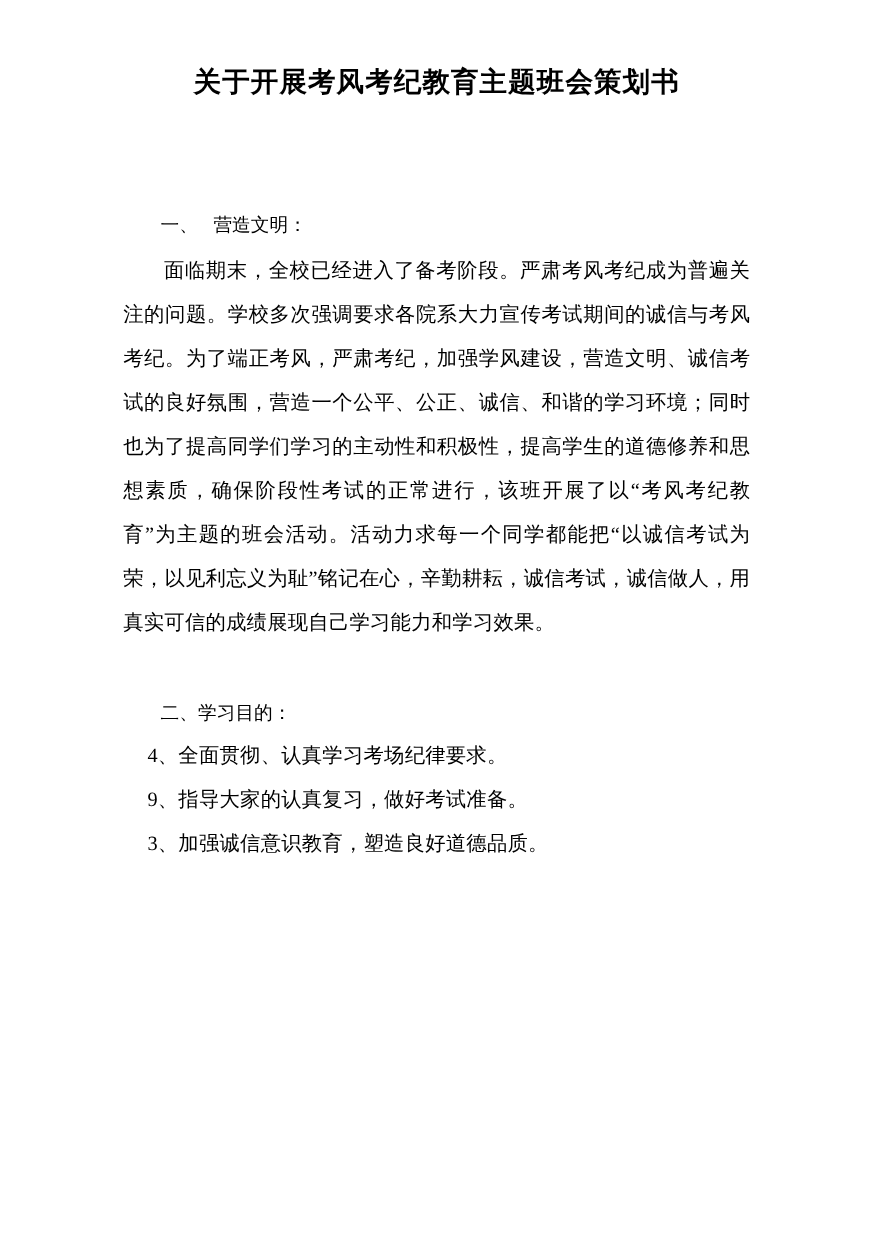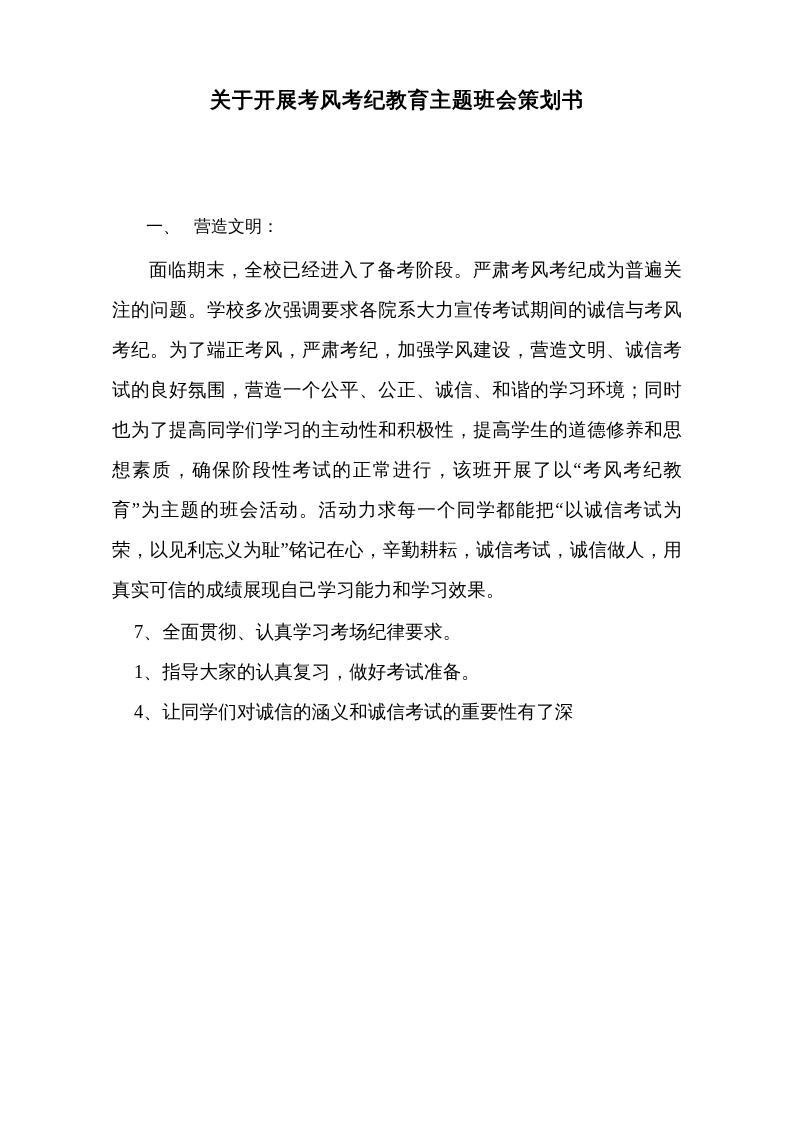--- a/index.html
+++ b/index.html
@@ -24,24 +24,24 @@
   }
   .content {
     position: absolute;
     left: 112px;
     top: 0;
     width: 570px;
   }
   .doc-title {
     font-family: "Liberation Serif", "DejaVu Serif", serif;
     font-weight: bold;
-    font-size: 21px;
+    font-size: 25px;
     line-height: 1.4;
     text-align: center;
-    margin-top: 86px;
+    margin-top: 58px;
     letter-spacing: 1px;
     white-space: nowrap;
   }
   .section-heading {
     font-size: 17px;
     line-height: 1.9;
     margin-top: 96px;
     text-indent: 34px;
   }
   .section-heading .num {
@@ -82,21 +82,24 @@
   <div class="content">
 
     <div class="doc-title">关于开展考风考纪教育主题班会策划书</div>
 
     <div class="section-heading">
       <span class="num">一、</span><span>营造文明：</span>
     </div>
 
     <div class="body-para">面临期末，全校已经进入了备考阶段。严肃考风考纪成为普遍关注的问题。学校多次强调要求各院系大力宣传考试期间的诚信与考风考纪。为了端正考风，严肃考纪，加强学风建设，营造文明、诚信考试的良好氛围，营造一个公平、公正、诚信、和谐的学习环境；同时也为了提高同学们学习的主动性和积极性，提高学生的道德修养和思想素质，确保阶段性考试的正常进行，该班开展了以“考风考纪教育”为主题的班会活动。活动力求每一个同学都能把“以诚信考试为荣，以见利忘义为耻”铭记在心，辛勤耕耘，诚信考试，诚信做人，用真实可信的成绩展现自己学习能力和学习效果。</div>
 
+    <div class="section-heading-2">
+      <span class="num">二、</span><span>学习目的：</span>
+    </div>
 
     <div class="list">
-      <div class="list-item">7、全面贯彻、认真学习考场纪律要求。</div>
-      <div class="list-item">1、指导大家的认真复习，做好考试准备。</div>
-      <div class="list-item">4、让同学们对诚信的涵义和诚信考试的重要性有了深</div>
+      <div class="list-item">4、全面贯彻、认真学习考场纪律要求。</div>
+      <div class="list-item">9、指导大家的认真复习，做好考试准备。</div>
+      <div class="list-item">3、加强诚信意识教育，塑造良好道德品质。</div>
     </div>
 
   </div>
 </div>
 
 </body></html>

